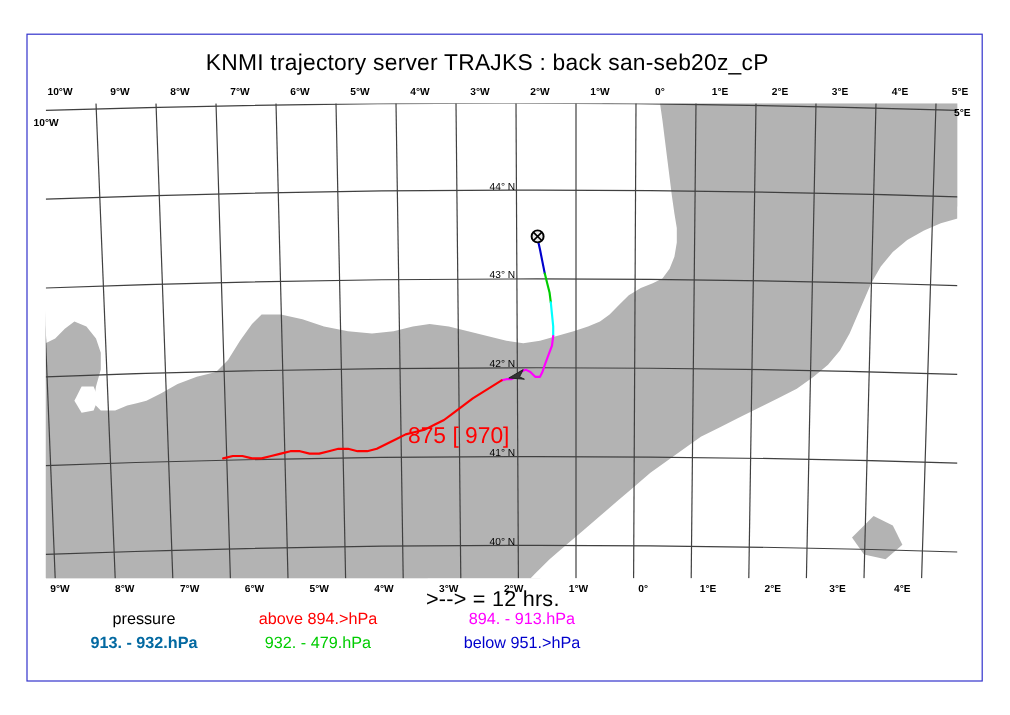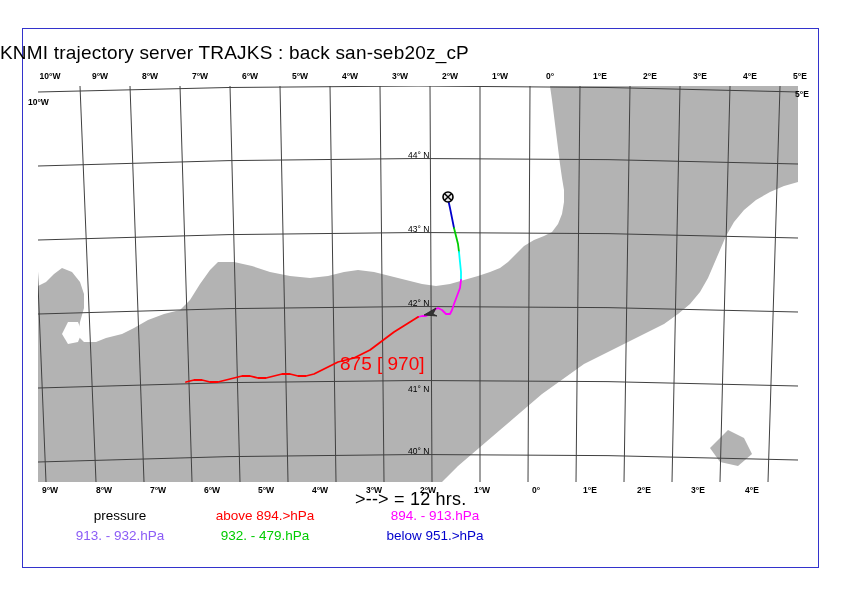--- a/index.html
+++ b/index.html
@@ -30,20 +30,21 @@
     box-sizing: border-box;
     background: #ffffff;
   }
 
   
   #title {
     position: absolute;
     left: 0;
     top: 42px;
     width: 812px;
+    text-align: center;
     font-size: 19px;
     color: #000000;
     letter-spacing: 0.2px;
     white-space: nowrap;
   }
 
   
   #map {
     position: absolute;
     left: 38px;
@@ -248,21 +249,21 @@
 
       <g>
         <circle cx="410" cy="111" r="5" fill="#e8e8e8" stroke="#000000" stroke-width="1.6"></circle>
         <path d="M 406.4,107.4 L 413.6,114.6 M 413.6,107.4 L 406.4,114.6" stroke="#000000" stroke-width="1.4"></path>
       </g>
     </svg>
 
     <div class="lat-label" style="left:370px; top:64px;">44° N</div>
     <div class="lat-label" style="left:370px; top:138px;">43° N</div>
     <div class="lat-label" style="left:370px; top:212px;">42° N</div>
-    <div class="lat-label" style="left:370px; top:298px;">41° N</div>
+    <div class="lat-label" style="left:370px; top:286px;">41° N</div>
     <div class="lat-label" style="left:370px; top:360px;">40° N</div>
   </div>
 
   <div id="press-label">875 [ 970]</div>
 
   <div id="axis-top" class="axis-row">
     <span class="axis-tick-label" style="left:50px;">10°W</span>
     <span class="axis-tick-label" style="left:100px;">9°W</span>
     <span class="axis-tick-label" style="left:150px;">8°W</span>
     <span class="axis-tick-label" style="left:200px;">7°W</span>
@@ -302,19 +303,19 @@
 
   <div id="scale-note">&gt;--&gt; = 12 hrs.</div>
 
   <div id="legend">
     <div class="legend-row">
       <span class="legend-cell lc0" style="color:#000000;">pressure</span>
       <span class="legend-cell lc1" style="color:#ff0000;">above 894.&gt;hPa</span>
       <span class="legend-cell lc2" style="color:#ff00ff;">894. -  913.hPa</span>
     </div>
     <div class="legend-row">
-      <span class="legend-cell lc0" style="color:#8b5cf6; width:120px;">913. -  932.hPa</span>
+      <span class="legend-cell lc0" style="color:#0369a1; width:120px;font-weight:bold;">913. -  932.hPa</span>
       <span class="legend-cell lc1" style="color:#00cc00;">932. -  479.hPa</span>
       <span class="legend-cell lc2" style="color:#0000cc;">below 951.&gt;hPa</span>
     </div>
   </div>
 
 </div>
 
 </body></html>

